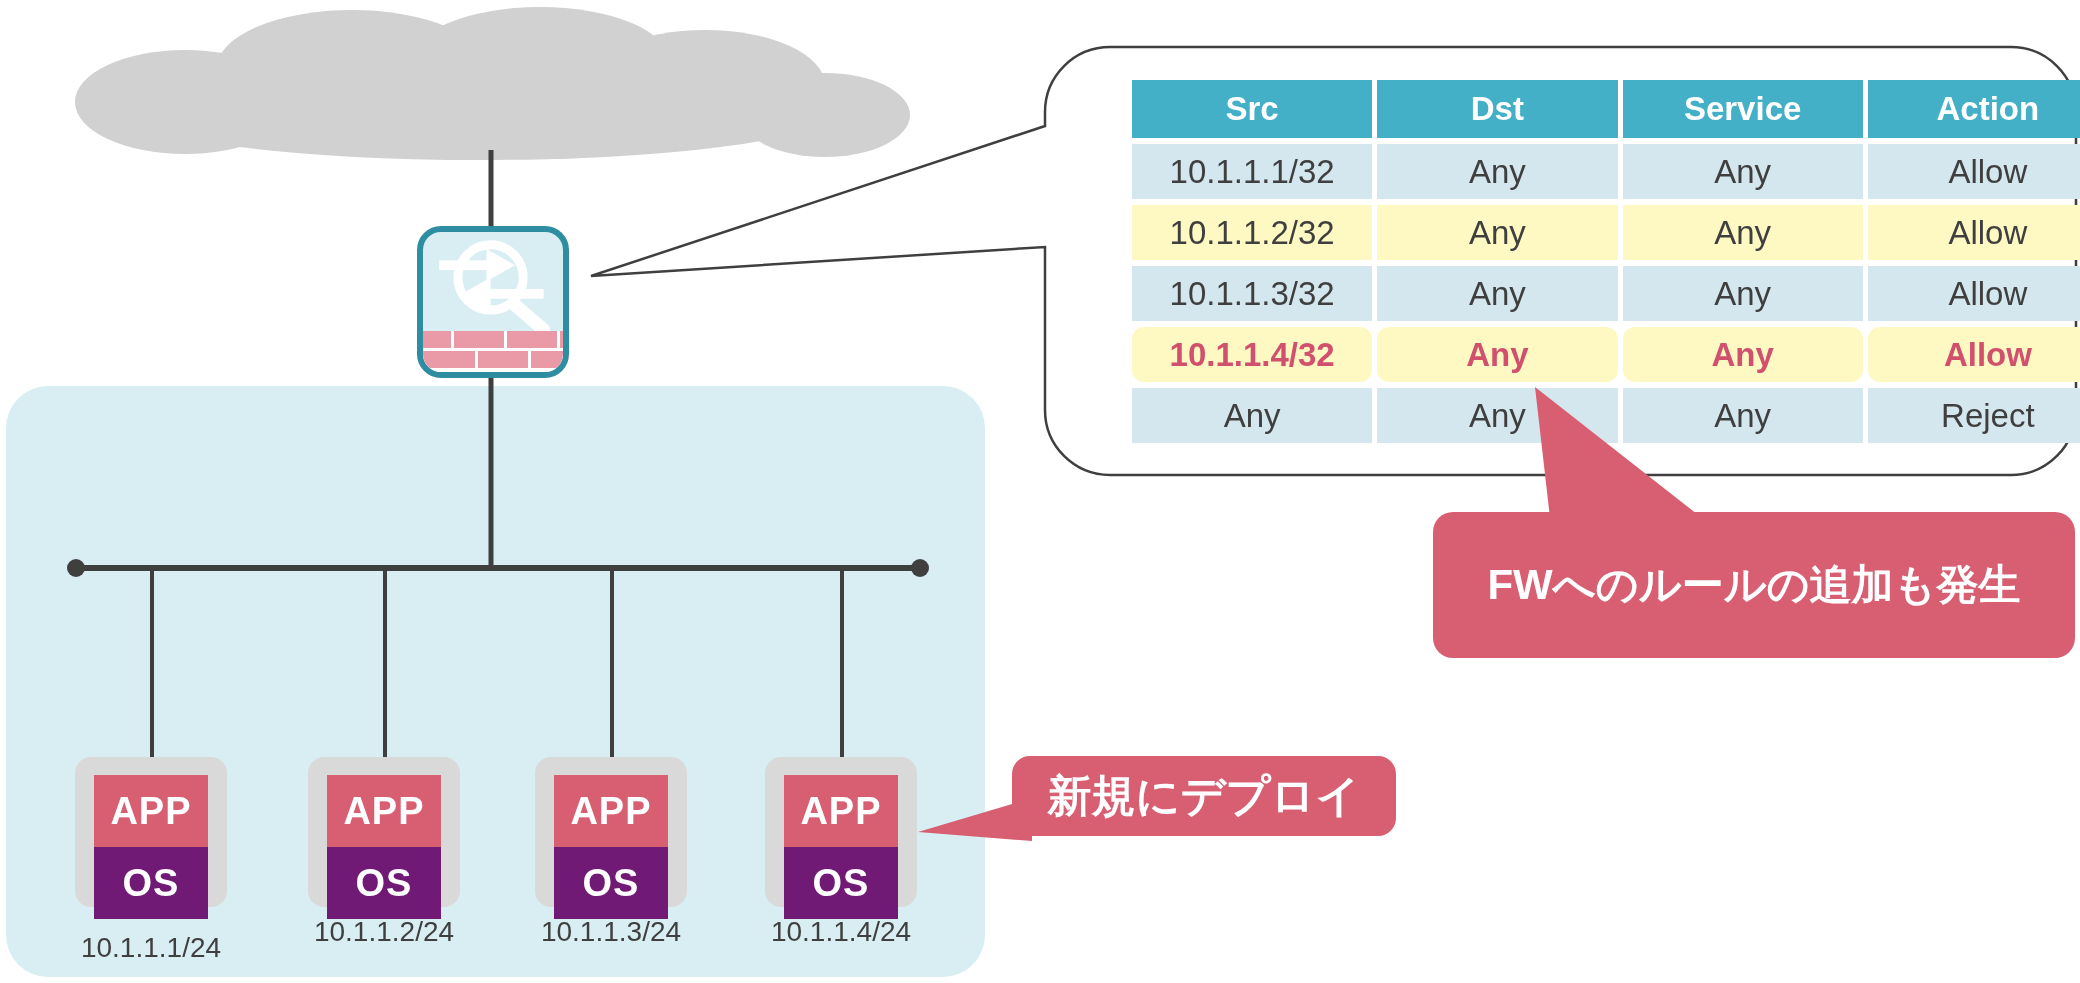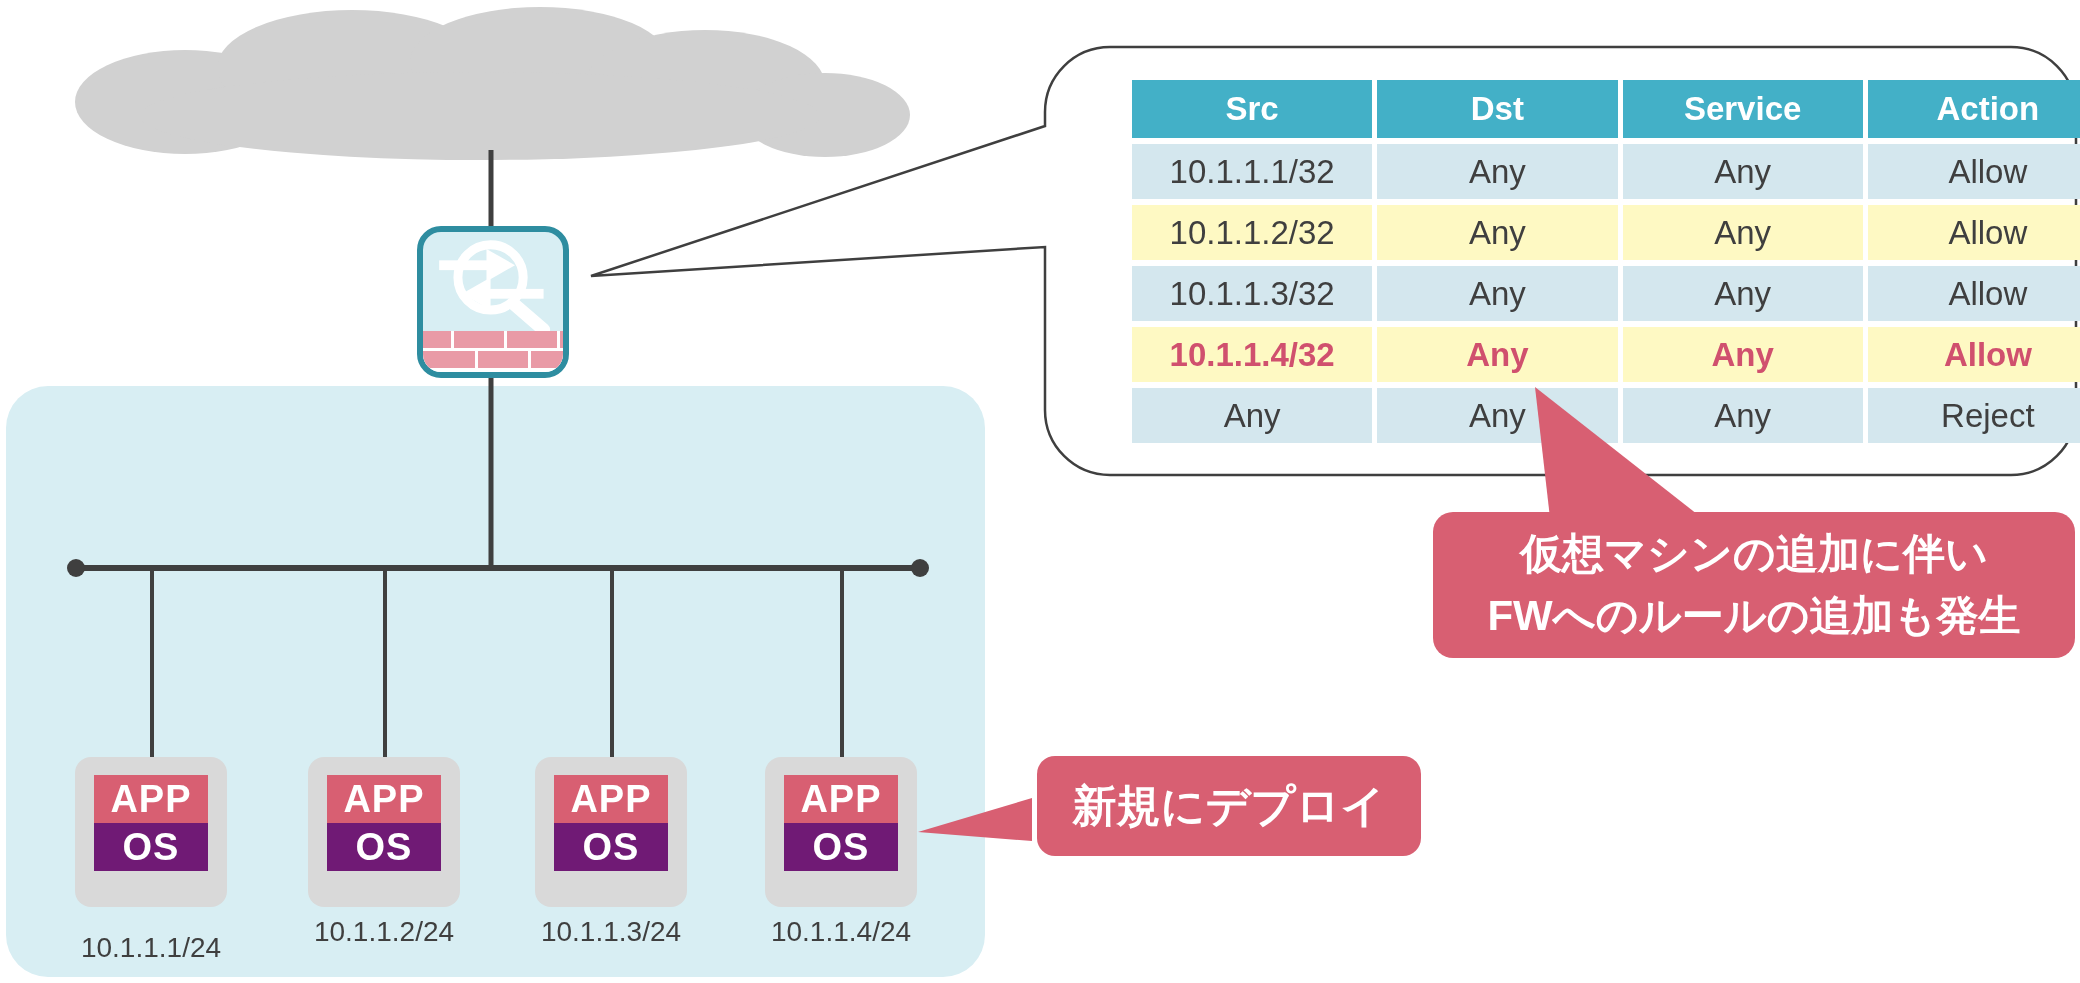--- a/index.html
+++ b/index.html
@@ -18,49 +18,49 @@
   .fw{
     left:417px;top:226px;width:152px;height:152px;box-sizing:border-box;
     border:6px solid #2e8da0;border-radius:24px;background:#d8eef3;overflow:hidden;
   }
   .fw-glyph{position:absolute;left:8px;top:2px;width:124px;height:100px;}
   .fw-bricks{position:absolute;left:0;bottom:0;width:140px;height:41px;}
   
   .vm{
     width:152px;height:150px;border-radius:16px;background:#d9d9d9;
   }
-  .vm-inner{position:absolute;left:19px;top:18px;width:114px;height:96px;display:flex;flex-direction:column;}
+  .vm-inner{position:absolute;left:19px;top:18px;width:114px;height:144px;display:flex;flex-direction:column;}
   .vm-app,.vm-os{
     flex:1;display:flex;align-items:center;justify-content:center;
     color:#ffffff;font-size:38px;font-weight:600;letter-spacing:1px;
   }
   .vm-app{background:#d85f72;}
   .vm-os{background:#701a75;}
   .ip-label{
     width:220px;text-align:center;font-size:28px;color:#3f3f3f;
   }
   
   .rule-table{
     left:1132px;top:80px;width:976px;
     display:grid;grid-template-columns:repeat(4,1fr);grid-template-rows:58px repeat(5,55px);
     gap:6px 5px;font-size:33px;
   }
   .rt-cell{display:flex;align-items:center;justify-content:center;}
   .rt-head{background:#43b0c7;color:#ffffff;font-weight:bold;}
   .row-a{background:#d4e7ee;text-align:center;}
   .row-b{background:#fef9c3;}
-  .rt-new{color:#d0506e;font-weight:bold;}
+  .rt-new{color:#d0506e;font-weight:bold;border-radius:12px;}
   
   .callout{
     background:#d85f72;color:#ffffff;border-radius:20px;
     display:flex;flex-direction:column;align-items:center;justify-content:center;
     text-align:center;
   }
   .co-rule{left:1433px;top:512px;width:642px;height:146px;font-size:42px;line-height:62px;font-weight:600;}
-  .co-deploy{left:1037px;top:756px;width:384px;height:100px;font-size:44px;font-weight:600;border-radius:18px;}
+  .co-deploy{left:1012px;top:756px;width:384px;height:80px;font-size:44px;font-weight:600;border-radius:18px;}
   .tail-svg{pointer-events:none;}
 </style>
 </head>
 <body>
 
 <div class="canvas">
 
   <div class="abs net-zone"></div>
 
   <svg class="abs base-svg" viewBox="0 0 2080 983" xmlns="http://www.w3.org/2000/svg">
@@ -147,21 +147,20 @@
     <div class="rt-cell row-a">Any</div>
     <div class="rt-cell row-a">Any</div>
     <div class="rt-cell row-a">Reject</div>
   </div>
 
   <svg class="abs tail-svg" style="left:1520px;top:380px;width:200px;height:140px;" viewBox="0 0 200 140" xmlns="http://www.w3.org/2000/svg">
     <polygon points="15,7 30,138 182,138" fill="#d85f72"></polygon>
   </svg>
 
   <div class="abs callout co-rule">
-    <div>仮想マシンの追加に伴い</div>
     <div>FWへのルールの追加も発生</div>
   </div>
 
   <div class="abs callout co-deploy">
     <div>新規にデプロイ</div>
   </div>
 
   <div class="abs vm" style="left:75px;top:757px;">
     <div class="vm-inner">
       <div class="vm-app">APP</div>

